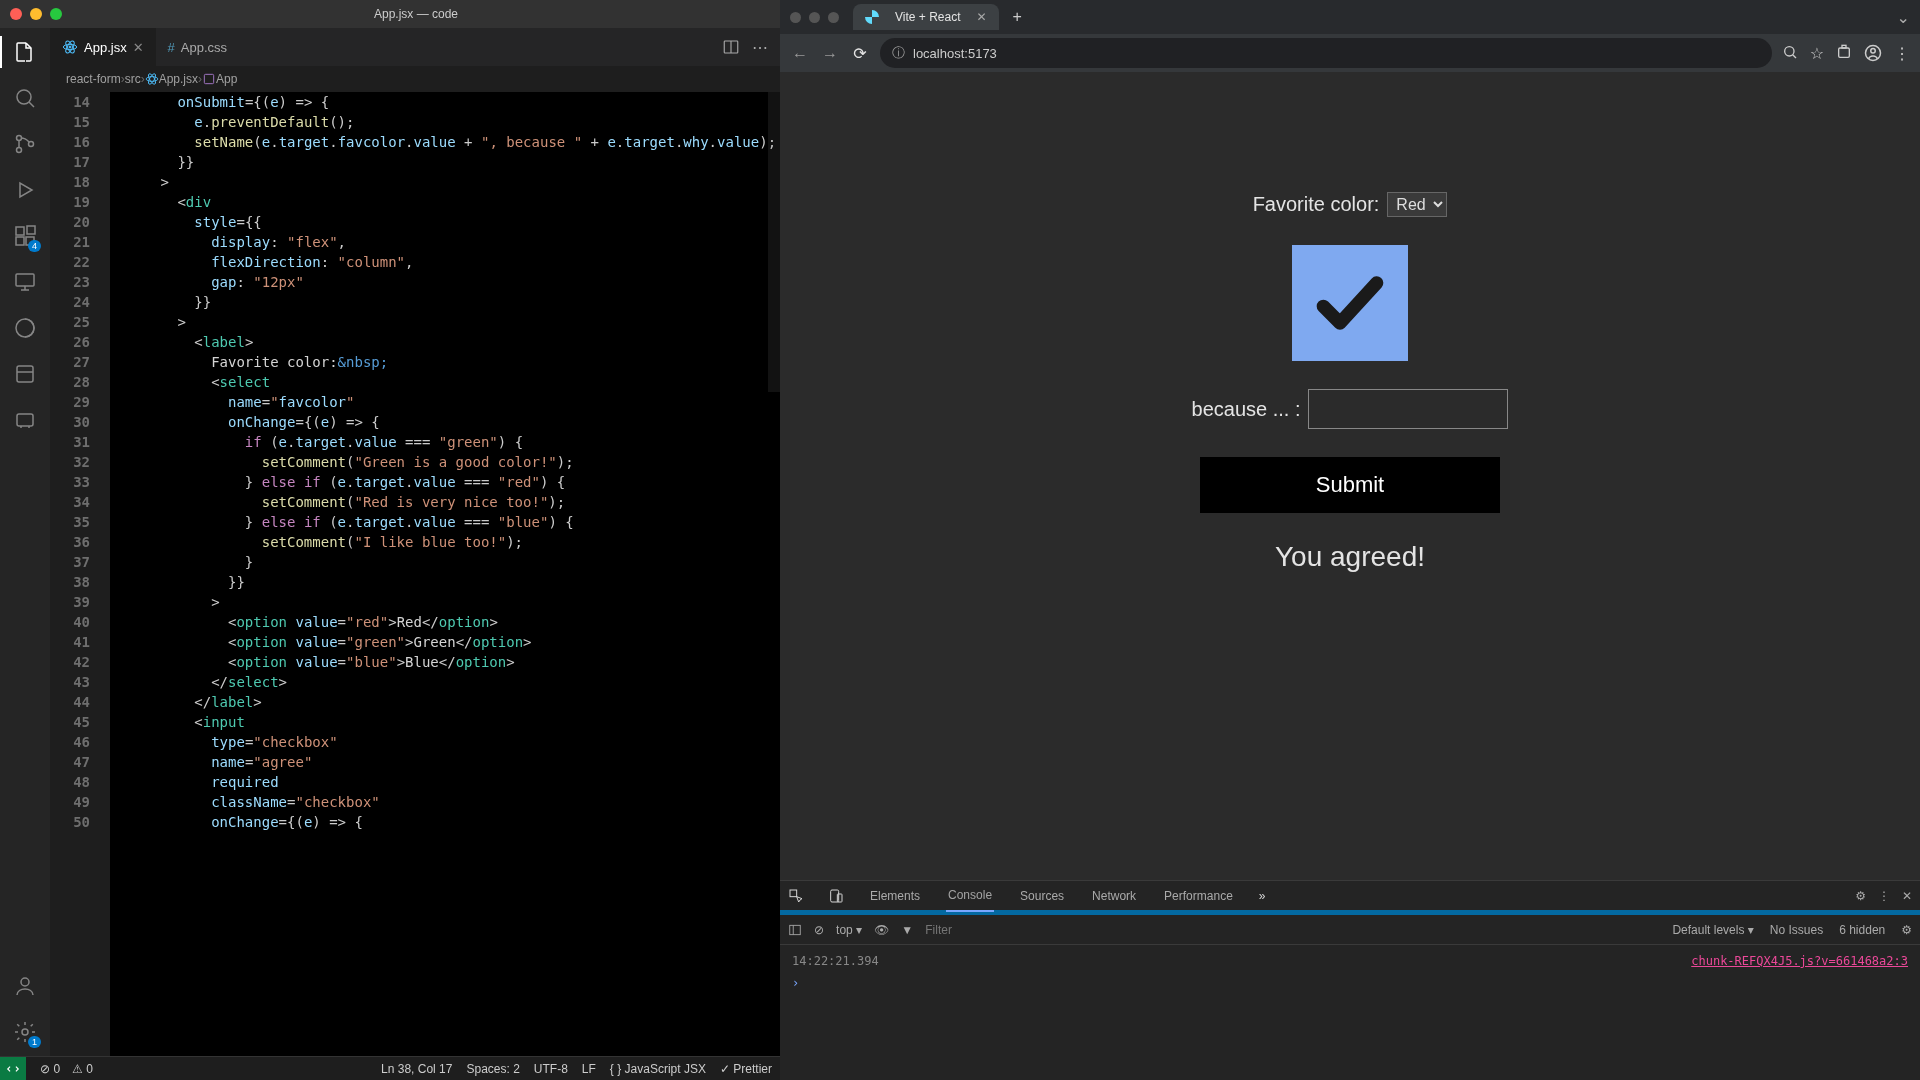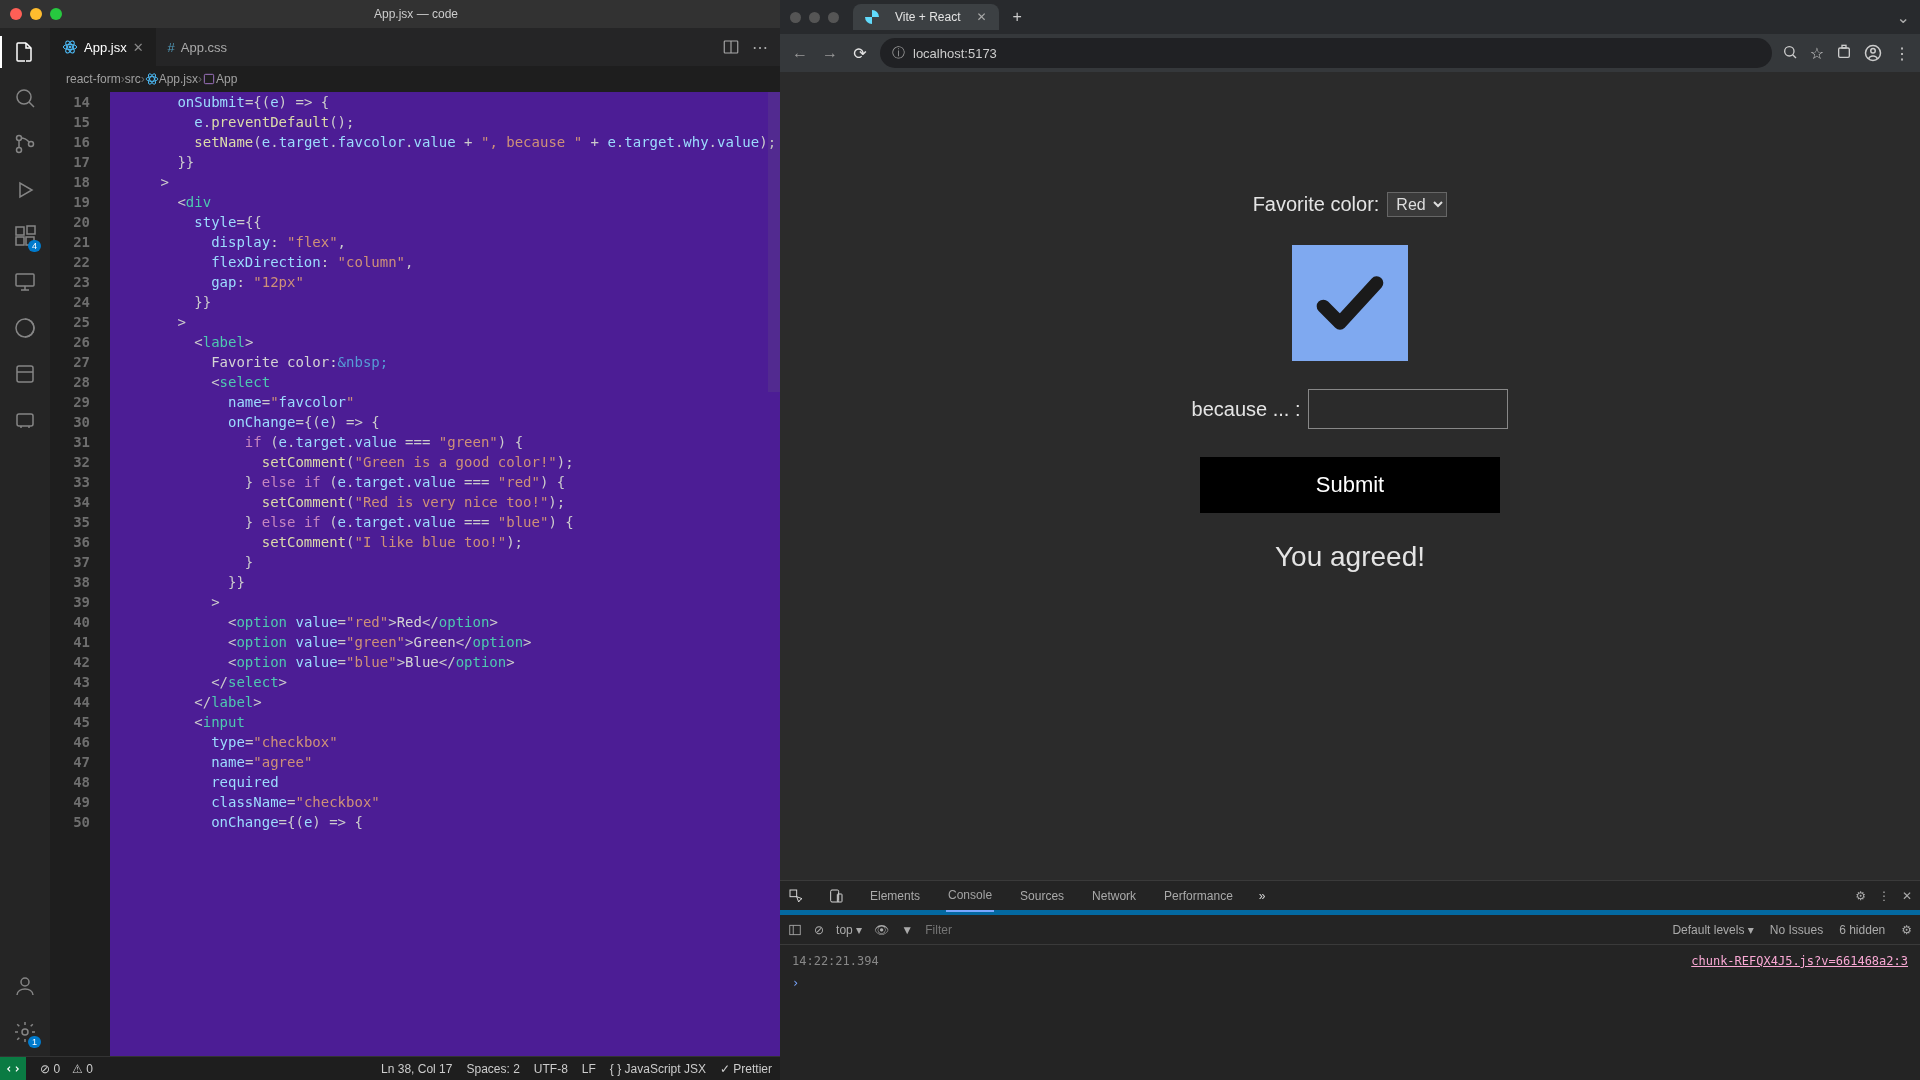--- a/index.html
+++ b/index.html
@@ -31,21 +31,21 @@
 .tab-actions { margin-left: auto; display: flex; gap: 12px; padding-right: 12px; color: #aaa; }
 
 .breadcrumbs { height: 26px; display: flex; align-items: center; padding: 0 16px; font-size: 12px; color: #a0a0a0; gap: 0; background: #1e1e1e; }
 .bc-sep { color: #666; }
 .bc-icon { display: inline-flex; }
 
 .code-wrap { flex: 1; display: flex; overflow: hidden; font-family: "Menlo", "Consolas", monospace; font-size: 14px; line-height: 20px; position: relative; }
 .gutter { width: 60px; text-align: right; padding-right: 20px; color: #6e6e6e; user-select: none; background: #1e1e1e; }
 .gutter .ln { height: 20px; position: relative; font-weight: bold; }
 .gutter .ln.hint::after { content: "💡"; position: absolute; left: 60px; top: 0; font-size: 11px; }
-.code { flex: 1; background: #4c1d95; white-space: pre; position: relative; }
+.code { flex: 1; background: #000000; white-space: pre; position: relative; }
 .code .row { height: 20px; }
 .minimap-scroll { position: absolute; right: 0; top: 0; width: 12px; height: 300px; background: rgba(120,120,120,0.15); }
 
 .tok-tag { color: #4ec9b0; }
 .tok-attr { color: #9cdcfe; }
 .tok-str { color: #ce9178; }
 .tok-fn { color: #dcdcaa; }
 .tok-kw { color: #c586c0; }
 .tok-punc { color: #d4d4d4; }
 .tok-entity { color: #569cd6; }
@@ -89,21 +89,21 @@
 .dt-tabs { height: 34px; display: flex; align-items: center; padding: 0 8px; gap: 24px; border-bottom: 5px solid #0369a1; }
 .dt-tab { color: #aaa; cursor: pointer; padding: 8px 2px; }
 .dt-tab.active { color: #a3a3a3; border-bottom: 2px solid #7aa7ff; }
 .dt-right { margin-left: auto; display: flex; gap: 12px; color: #aaa; }
 .dt-filter { height: 30px; display: flex; align-items: center; padding: 0 8px; gap: 12px; border-bottom: 1px solid #3a3a3a; color: #aaa; }
 .dt-filter input { background: transparent; border: none; color: #ccc; font-size: 12px; width: 100px; }
 .dt-levels { margin-left: auto; display: flex; gap: 16px; align-items: center; }
 .dt-console { flex: 1; padding: 8px 12px; font-family: Menlo, monospace; font-size: 12px; line-height: 16px; overflow: hidden; }
 .dt-row { display: flex; gap: 12px; }
 .dt-ts { color: #888; }
-.dt-link { color: #f9a8d4; text-decoration: underline; margin-left: auto; }
+.dt-link { color: #ec4899; text-decoration: underline; margin-left: auto; }
 .dt-msg { color: #ddd; }
 .dt-url { color: #6fb3ff; text-decoration: underline; }
 .dt-prompt { color: #7aa7ff; margin-top: 6px; }
 
 svg { display: block; }
 </style>
 </head>
 <body>
 
 <div class="workspace">

